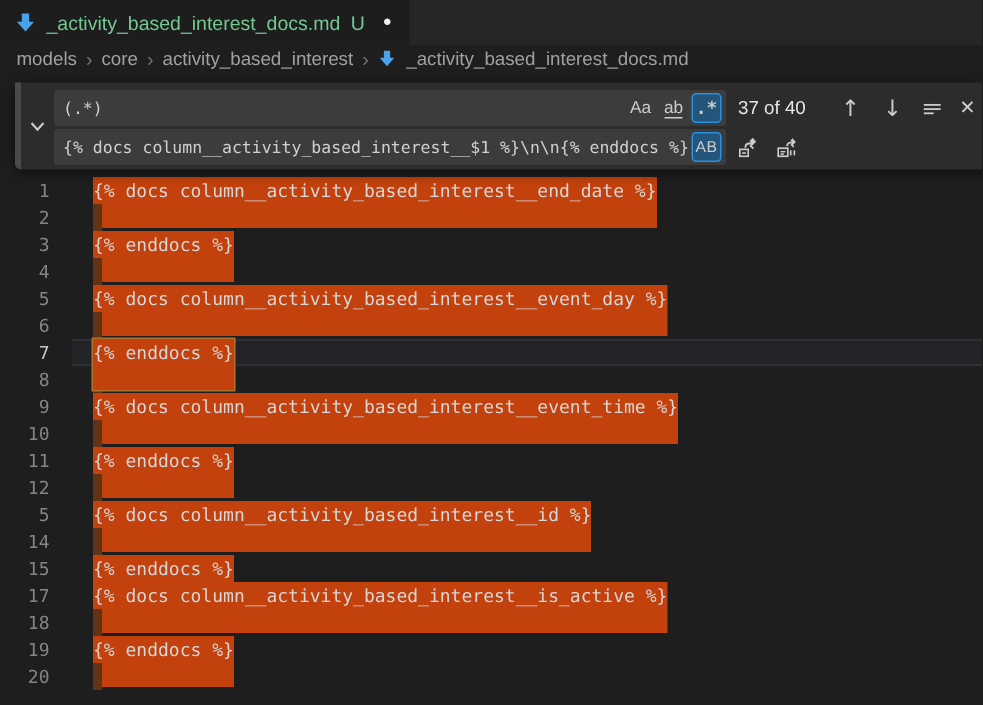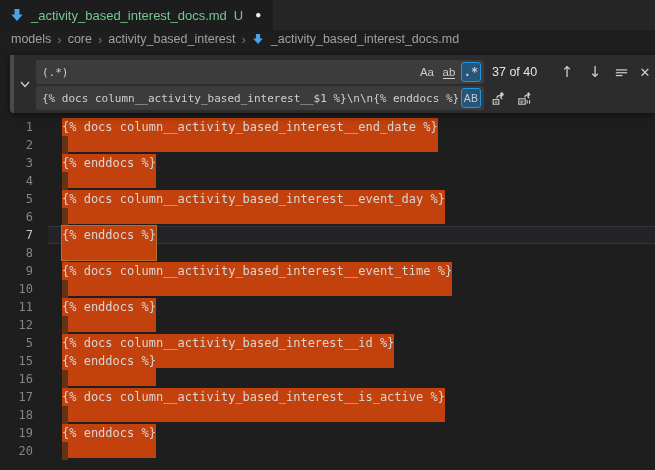--- a/index.html
+++ b/index.html
@@ -136,26 +136,26 @@
         </div>
         <div class="line">
           <span class="ln">12</span>
           <div class="content"><span class="strip"></span></div>
         </div>
         <div class="line">
           <span class="ln">5</span>
           <div class="content"><span class="match">{% docs column__activity_based_interest__id %}</span></div>
         </div>
         <div class="line">
+          <span class="ln">14</span>
+          <div class="content"><span class="strip"></span></div>
+        </div>
+        <div class="line">
           <span class="ln">15</span>
           <div class="content"><span class="match">{% enddocs %}</span></div>
-        </div>
-        <div class="line">
-          <span class="ln">16</span>
-          <div class="content"><span class="strip"></span></div>
         </div>
         <div class="line">
           <span class="ln">17</span>
           <div class="content"><span class="match">{% docs column__activity_based_interest__is_active %}</span></div>
         </div>
         <div class="line">
           <span class="ln">18</span>
           <div class="content"><span class="strip"></span></div>
         </div>
         <div class="line">

